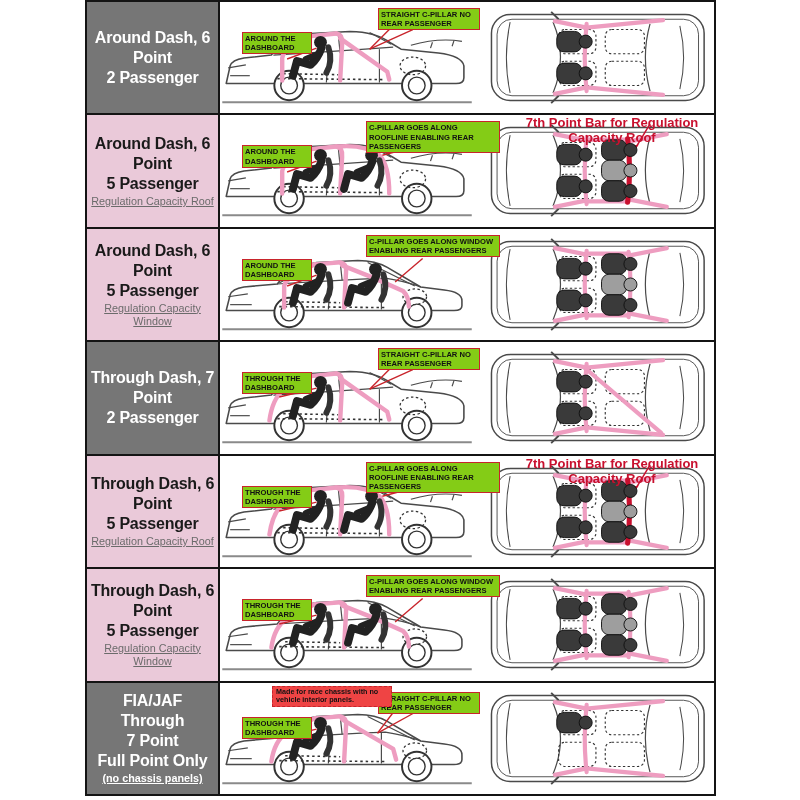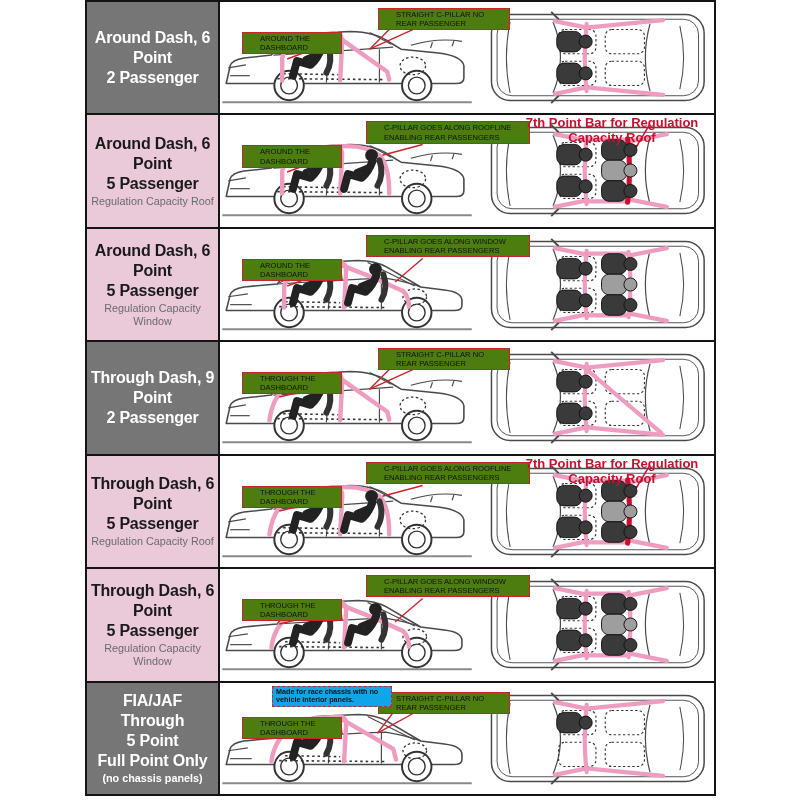--- a/index.html
+++ b/index.html
@@ -7,29 +7,29 @@
   #stage{position:relative;width:800px;height:800px;background:#fff;overflow:hidden;}
   #cage-table{position:absolute;left:85px;top:0;width:631px;height:796px;
     border:2px solid #141414;box-sizing:border-box;display:flex;flex-direction:column;background:#fff;}
   .row{flex:1 1 0;display:flex;border-bottom:2px solid #141414;min-height:0;}
   .row:last-child{border-bottom:none;}
   .label-cell{width:133px;flex:0 0 133px;border-right:2px solid #141414;box-sizing:border-box;
     display:flex;flex-direction:column;justify-content:center;align-items:center;text-align:center;padding:2px 3px;}
   .label-cell.gray{background:#767676;}
   .label-cell.pink{background:#eac9d9;}
   .lt{font-size:16px;font-weight:700;line-height:1.25;letter-spacing:-0.2px;}
-  .ln{font-size:10.8px;line-height:1.25;margin-top:1px;}
+  .ln{font-size:10.8px;line-height:1.25;margin-top:1px;text-decoration:underline;}
   .gray .lt{color:#ffffff;} .gray .ln{color:#ffffff;font-weight:600;}
   .pink .lt{color:#1a1a1a;} .pink .ln{color:#6b6b6b;}
   .car-cell{flex:1 1 auto;position:relative;background:#ffffff;overflow:hidden;}
   .side-svg{position:absolute;left:0;top:1px;}
   .top-svg{position:absolute;right:2px;top:7px;}
-  .ann-box{position:absolute;background:#4d7c0f;border:1.6px solid #c8242b;padding:1px 17px;
-    font-size:7.6px;font-weight:400;line-height:1.2;color:#121212;z-index:3;}
-  .ann-dashed{position:absolute;background:#0ea5e9;border:1.4px dashed #c8242b;padding:1px 3px;
+  .ann-box{position:absolute;background:#84cc16;border:1.6px solid #c8242b;padding:1px 2px;
+    font-size:7.6px;font-weight:700;line-height:1.2;color:#121212;z-index:3;}
+  .ann-dashed{position:absolute;background:#ef4444;border:1.4px dashed #c8242b;padding:1px 3px;
     font-size:7.2px;font-weight:600;line-height:1.2;color:#121212;z-index:3;}
   .red-label{position:absolute;color:#c8102e;font-size:13px;font-weight:700;z-index:3;text-align:center;}
 </style>
 </head>
 <body>
 
 <div id="stage">
   <div id="cage-table">
       <div class="row">
         <div class="label-cell gray">
@@ -243,21 +243,21 @@
             <circle cx="163" cy="52" r="7" fill="#9e9e9e" stroke="#111" stroke-width="1"></circle>
             <rect x="132" y="63" width="27" height="22" rx="8" fill="#3a3a3a" stroke="#111" stroke-width="1"></rect>
             <circle cx="163" cy="74" r="7" fill="#3a3a3a" stroke="#111" stroke-width="1"></circle>
           </svg>
           <div class="ann-box" style="left:22px;top:30px;width:64px">AROUND THE DASHBOARD</div>
           <div class="ann-box" style="left:146px;top:6px;width:128px">C-PILLAR GOES ALONG WINDOW ENABLING REAR PASSENGERS</div>
         </div>
       </div>
       <div class="row">
         <div class="label-cell gray">
-          <div class="lt">Through Dash, 9 Point</div>
+          <div class="lt">Through Dash, 7 Point</div>
           <div class="lt">2 Passenger</div>
         </div>
         <div class="car-cell">
           <svg class="side-svg" width="256" height="110" viewBox="0 0 260 112" xmlns="http://www.w3.org/2000/svg">
             <line x1="2" y1="101" x2="256" y2="101" stroke="#8a8a8a" stroke-width="2"></line>
             <path d="M6,82 L10,64 Q12,58 24,56 L52,53 Q64,36 92,31 L132,29 Q158,29 174,41 L184,47 L222,51 Q246,54 248,64 L248,76 Q248,82 240,82 L12,82 Z" fill="#fff" stroke="#4a4a4a" stroke-width="1.6" stroke-linejoin="round"></path>
             <path d="M54,53 Q120,49 176,45" fill="none" stroke="#4a4a4a" stroke-width="1.2"></path>
             <path d="M56,52 L89,33" fill="none" stroke="#4a4a4a" stroke-width="1.2"></path>
             <path d="M120,31 L122,51" fill="none" stroke="#4a4a4a" stroke-width="1.2"></path>
             <path d="M152,30 L174,42" fill="none" stroke="#4a4a4a" stroke-width="1.2"></path>
@@ -462,21 +462,21 @@
             <rect x="132" y="63" width="27" height="22" rx="8" fill="#3a3a3a" stroke="#111" stroke-width="1"></rect>
             <circle cx="163" cy="74" r="7" fill="#3a3a3a" stroke="#111" stroke-width="1"></circle>
           </svg>
           <div class="ann-box" style="left:22px;top:30px;width:64px">THROUGH THE DASHBOARD</div>
           <div class="ann-box" style="left:146px;top:6px;width:128px">C-PILLAR GOES ALONG WINDOW ENABLING REAR PASSENGERS</div>
         </div>
       </div>
       <div class="row">
         <div class="label-cell gray">
           <div class="lt">FIA/JAF Through</div>
-          <div class="lt">5 Point</div>
+          <div class="lt">7 Point</div>
           <div class="lt">Full Point Only</div>
           <div class="ln">(no chassis panels)</div>
         </div>
         <div class="car-cell">
           <svg class="side-svg" width="256" height="110" viewBox="0 0 260 112" xmlns="http://www.w3.org/2000/svg">
             <line x1="2" y1="101" x2="256" y2="101" stroke="#8a8a8a" stroke-width="2"></line>
             <path d="M6,82 L10,66 Q12,60 24,58 L58,55 Q70,38 98,33 L140,31 Q158,31 170,38 L204,58 L228,61 Q246,63 246,72 L246,77 Q246,82 238,82 L12,82 Z" fill="#fff" stroke="#4a4a4a" stroke-width="1.6" stroke-linejoin="round"></path>
             <path d="M58,55 Q120,51 168,49 Q188,52 204,58" fill="none" stroke="#4a4a4a" stroke-width="1.2"></path>
             <path d="M60,54 L97,34" fill="none" stroke="#4a4a4a" stroke-width="1.2"></path>
             <path d="M122,32 L124,51" fill="none" stroke="#4a4a4a" stroke-width="1.2"></path>

